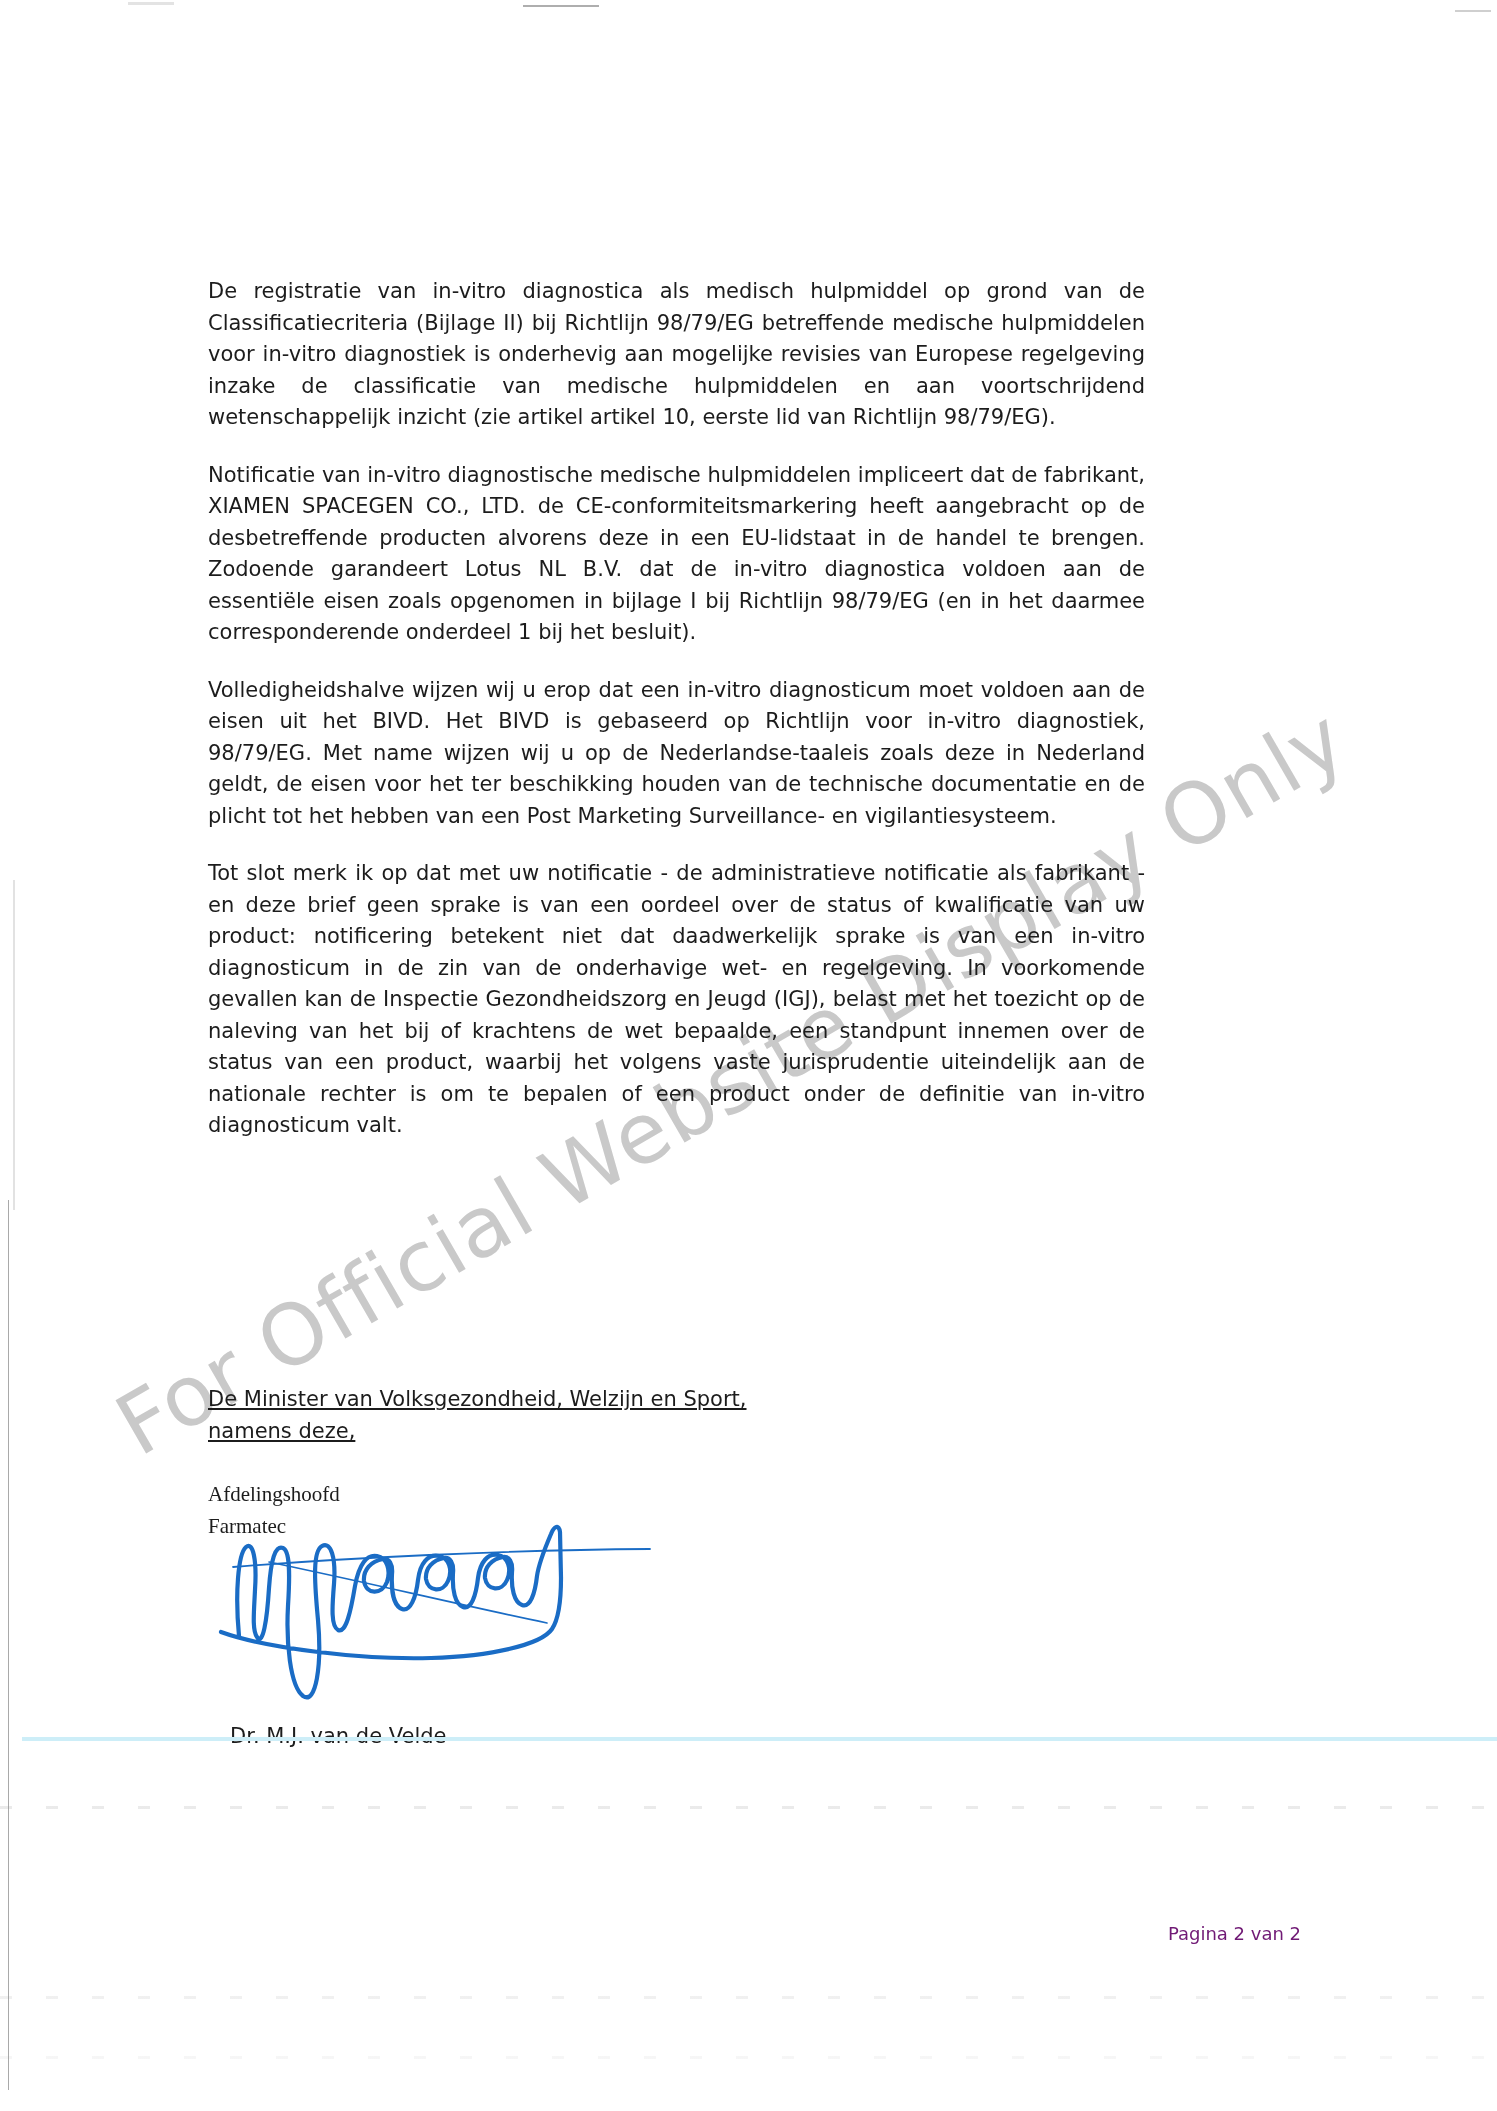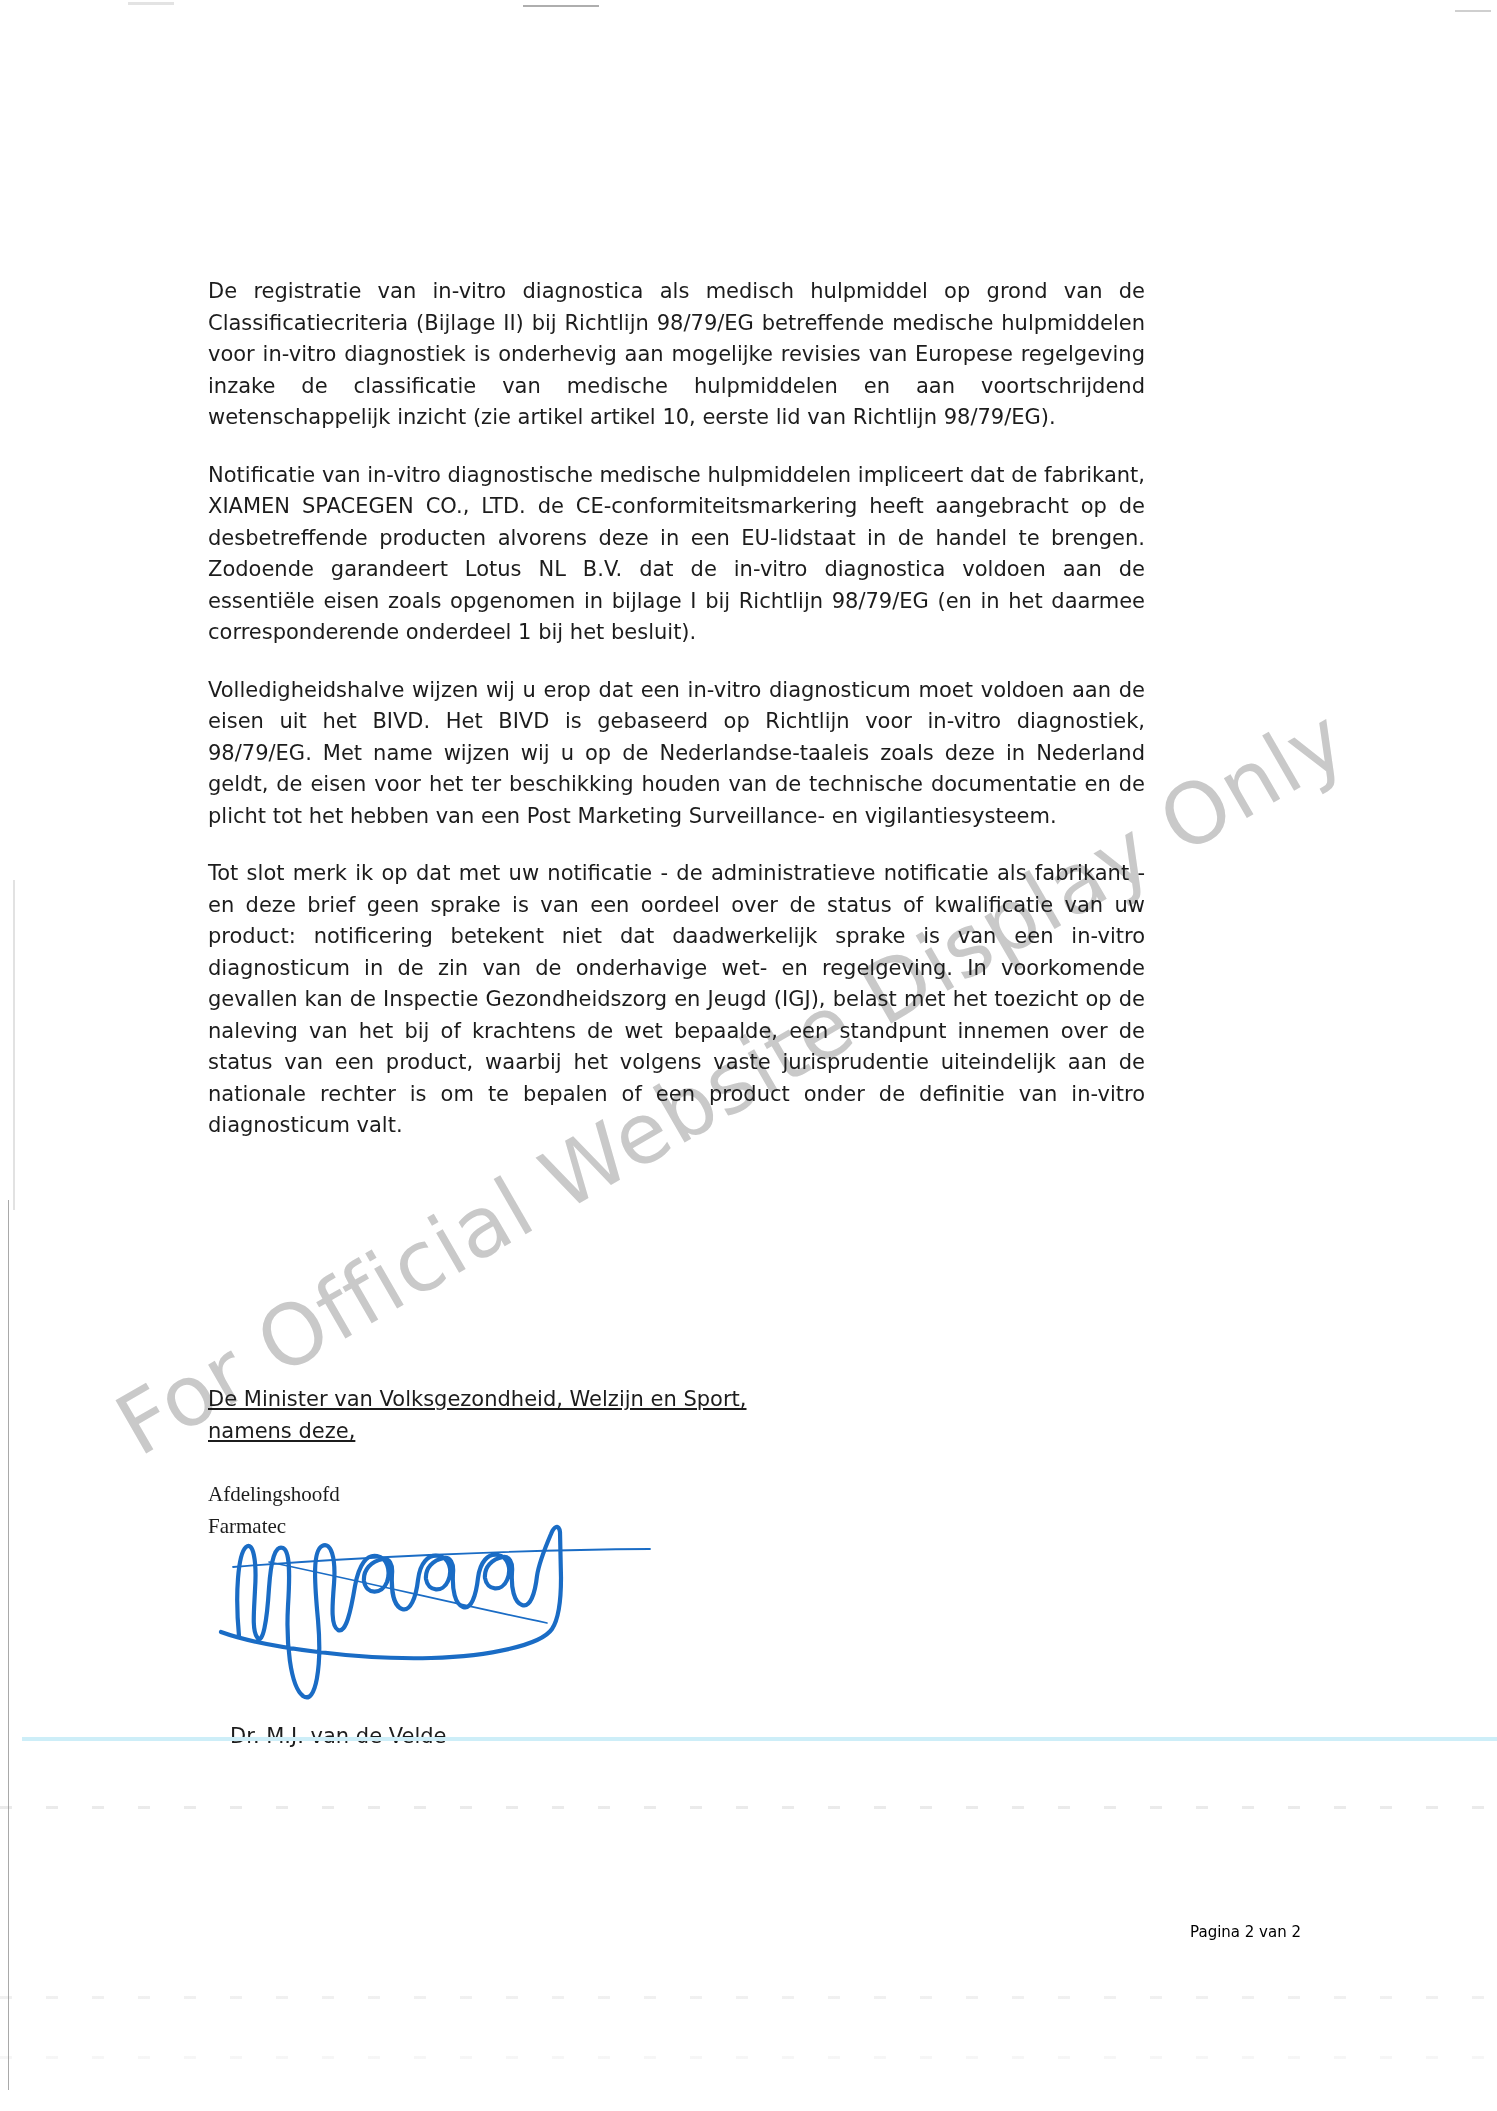--- a/index.html
+++ b/index.html
@@ -20,21 +20,21 @@
     margin:0 0 26px 0;font-size:21px;line-height:31.5px;
     text-align:justify;text-align-last:left;
   }
   .para.italic{}
   .block{position:absolute;left:208px;z-index:2;font-size:21px;line-height:32px;}
   .signoff{top:1383px;text-decoration:underline;}
   .dept{top:1478px;font-family:Liberation Serif, serif;}
   .signatory{top:1696px;left:230px;margin-top:24px;}
   .signature-svg{position:absolute;left:205px;top:1518px;z-index:2;}
   .divider{position:absolute;left:22px;top:1737px;width:1475px;height:4px;background:#cdeef8;z-index:2;}
-  .footer{position:absolute;top:1923px;right:196px;font-size:15px;color:#000000;z-index:2;}
+  .footer{position:absolute;top:1923px;right:196px;font-size:18px;color:#701a75;z-index:2;}
   
   .art{position:absolute;z-index:3;}
   .edge-line-dark{left:8px;top:1200px;width:1px;height:890px;background:#9a9a9a;opacity:.85;}
   .edge-line-light{left:13px;top:880px;width:2px;height:330px;background:#e2e2e2;}
   .top-dash{left:523px;top:5px;width:76px;height:2px;background:#aeaeae;}
   .top-dash-right{right:6px;top:10px;width:36px;height:2px;background:#cfcfcf;}
   .top-smudge{left:128px;top:2px;width:46px;height:3px;background:#e3e3e3;}
   .speckle{left:0;width:100%;height:3px;opacity:.7;
     background:repeating-linear-gradient(90deg,rgba(150,150,150,.28) 0 12px,transparent 12px 46px);}
   .speckle-1{top:1806px;}

